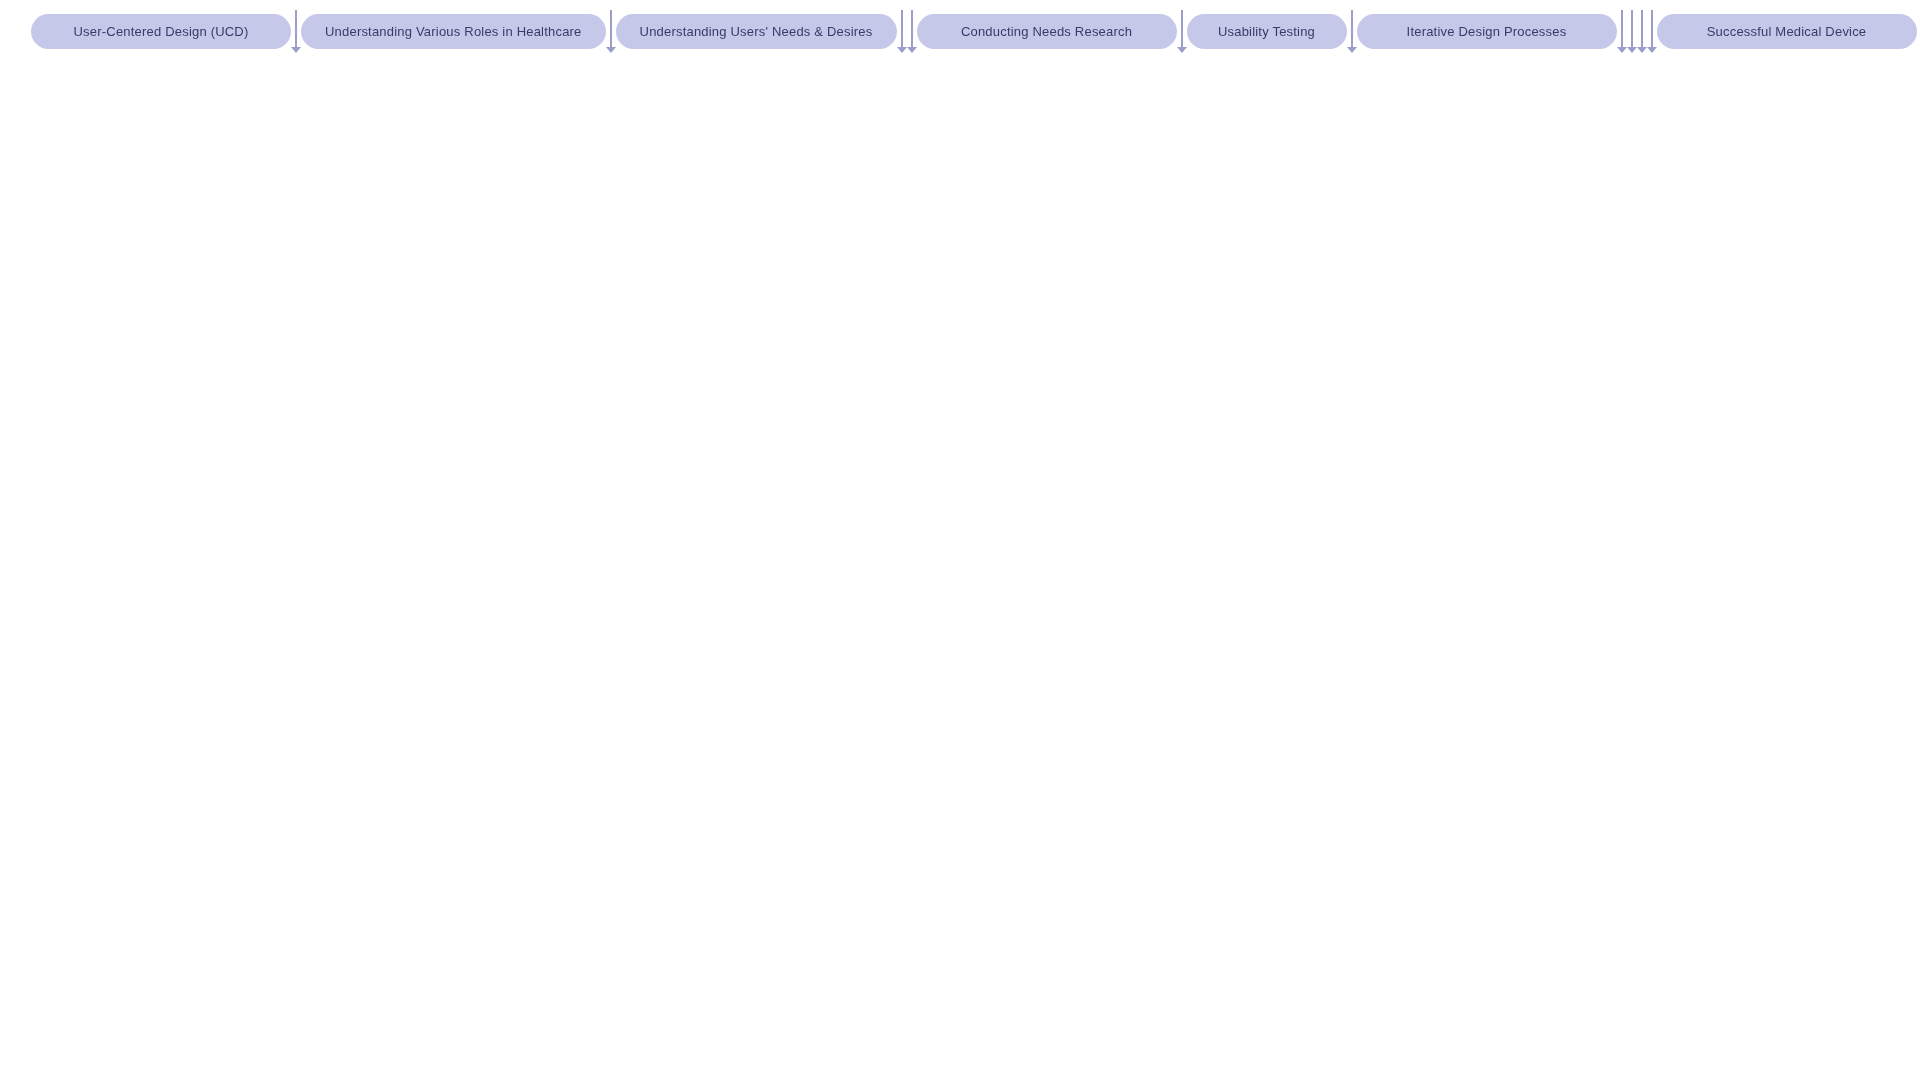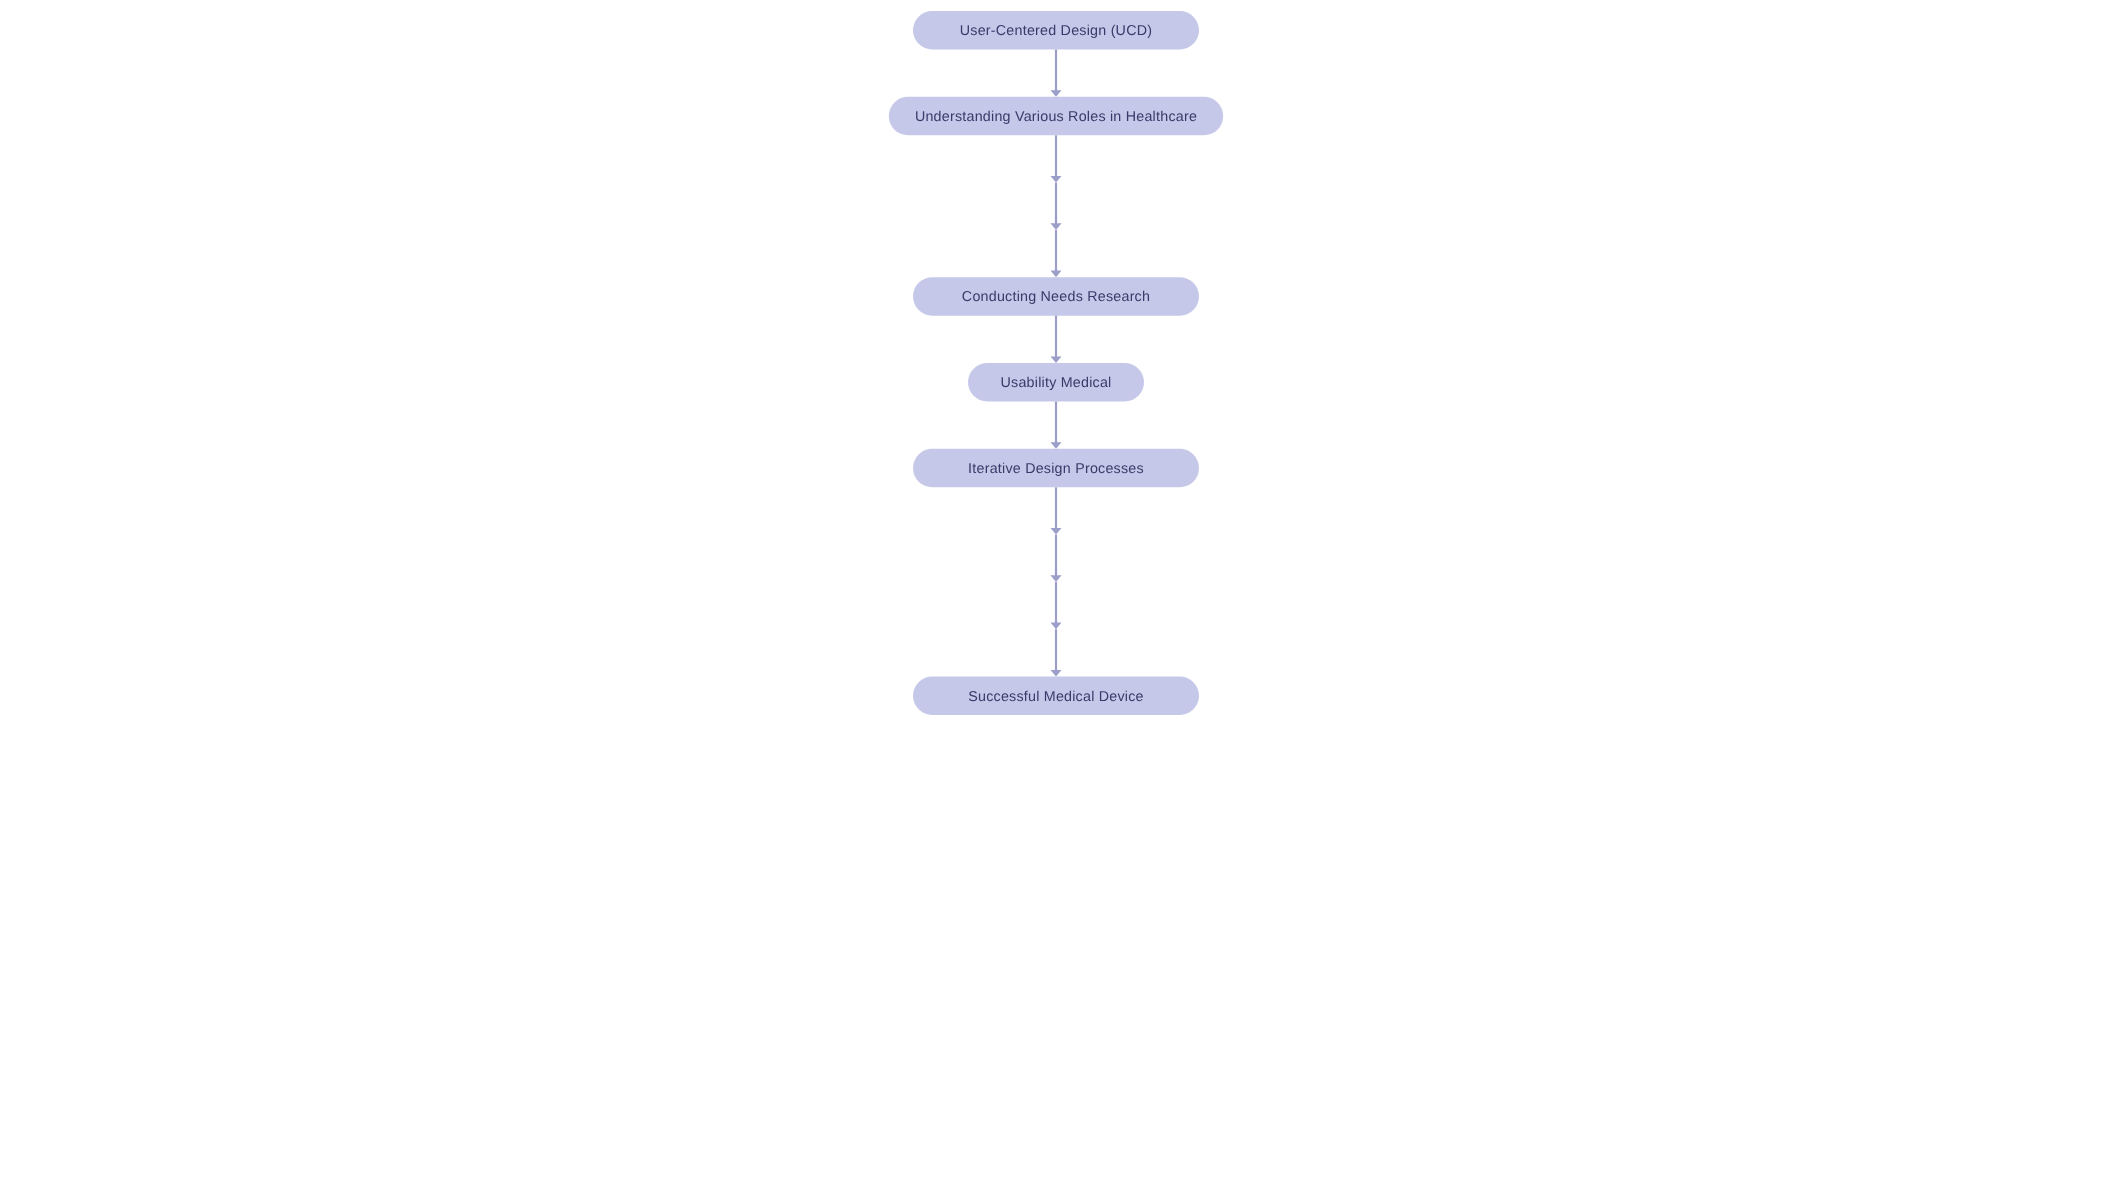--- a/index.html
+++ b/index.html
@@ -14,24 +14,25 @@
       width: 1920px;
       height: 1080px;
       overflow: hidden;
       display: flex;
       align-items: flex-start;
       justify-content: center;
     }
 
     .flowchart-container {
       display: flex;
-      flex-direction: column;
+      flex-direction: row;
       align-items: center;
       padding-top: 10px;
       width: 100%;
+      margin-left: 31px;
     }
 
     .flow-node {
       background-color: #c5c8e8;
       border-radius: 20px;
       padding: 10px 24px;
       font-size: 13px;
       color: #3a3a6a;
       text-align: center;
       font-weight: 400;
@@ -71,34 +72,35 @@
 <div class="flow-node wide">User-Centered Design (UCD)</div>
     <div style="display: flex; flex-direction: column; align-items: center;">
       <div class="connector"></div>
       <div class="connector-arrow"></div>
     </div>
     <div class="flow-node wide">Understanding Various Roles in Healthcare</div>
     <div style="display: flex; flex-direction: column; align-items: center;">
       <div class="connector"></div>
       <div class="connector-arrow"></div>
     </div>
+    <div class="flow-node wide">Understanding Users' Needs &amp; Desires</div>
     <div style="display: flex; flex-direction: column; align-items: center;">
       <div class="connector"></div>
       <div class="connector-arrow"></div>
     </div>
     <div style="display: flex; flex-direction: column; align-items: center;">
       <div class="connector"></div>
       <div class="connector-arrow"></div>
     </div>
     <div class="flow-node wide">Conducting Needs Research</div>
     <div style="display: flex; flex-direction: column; align-items: center;">
       <div class="connector"></div>
       <div class="connector-arrow"></div>
     </div>
-    <div class="flow-node narrow">Usability Medical</div>
+    <div class="flow-node narrow">Usability Testing</div>
     <div style="display: flex; flex-direction: column; align-items: center;">
       <div class="connector"></div>
       <div class="connector-arrow"></div>
     </div>
     <div class="flow-node wide">Iterative Design Processes</div>
     <div style="display: flex; flex-direction: column; align-items: center;">
       <div class="connector"></div>
       <div class="connector-arrow"></div>
     </div>
     <div style="display: flex; flex-direction: column; align-items: center;">

